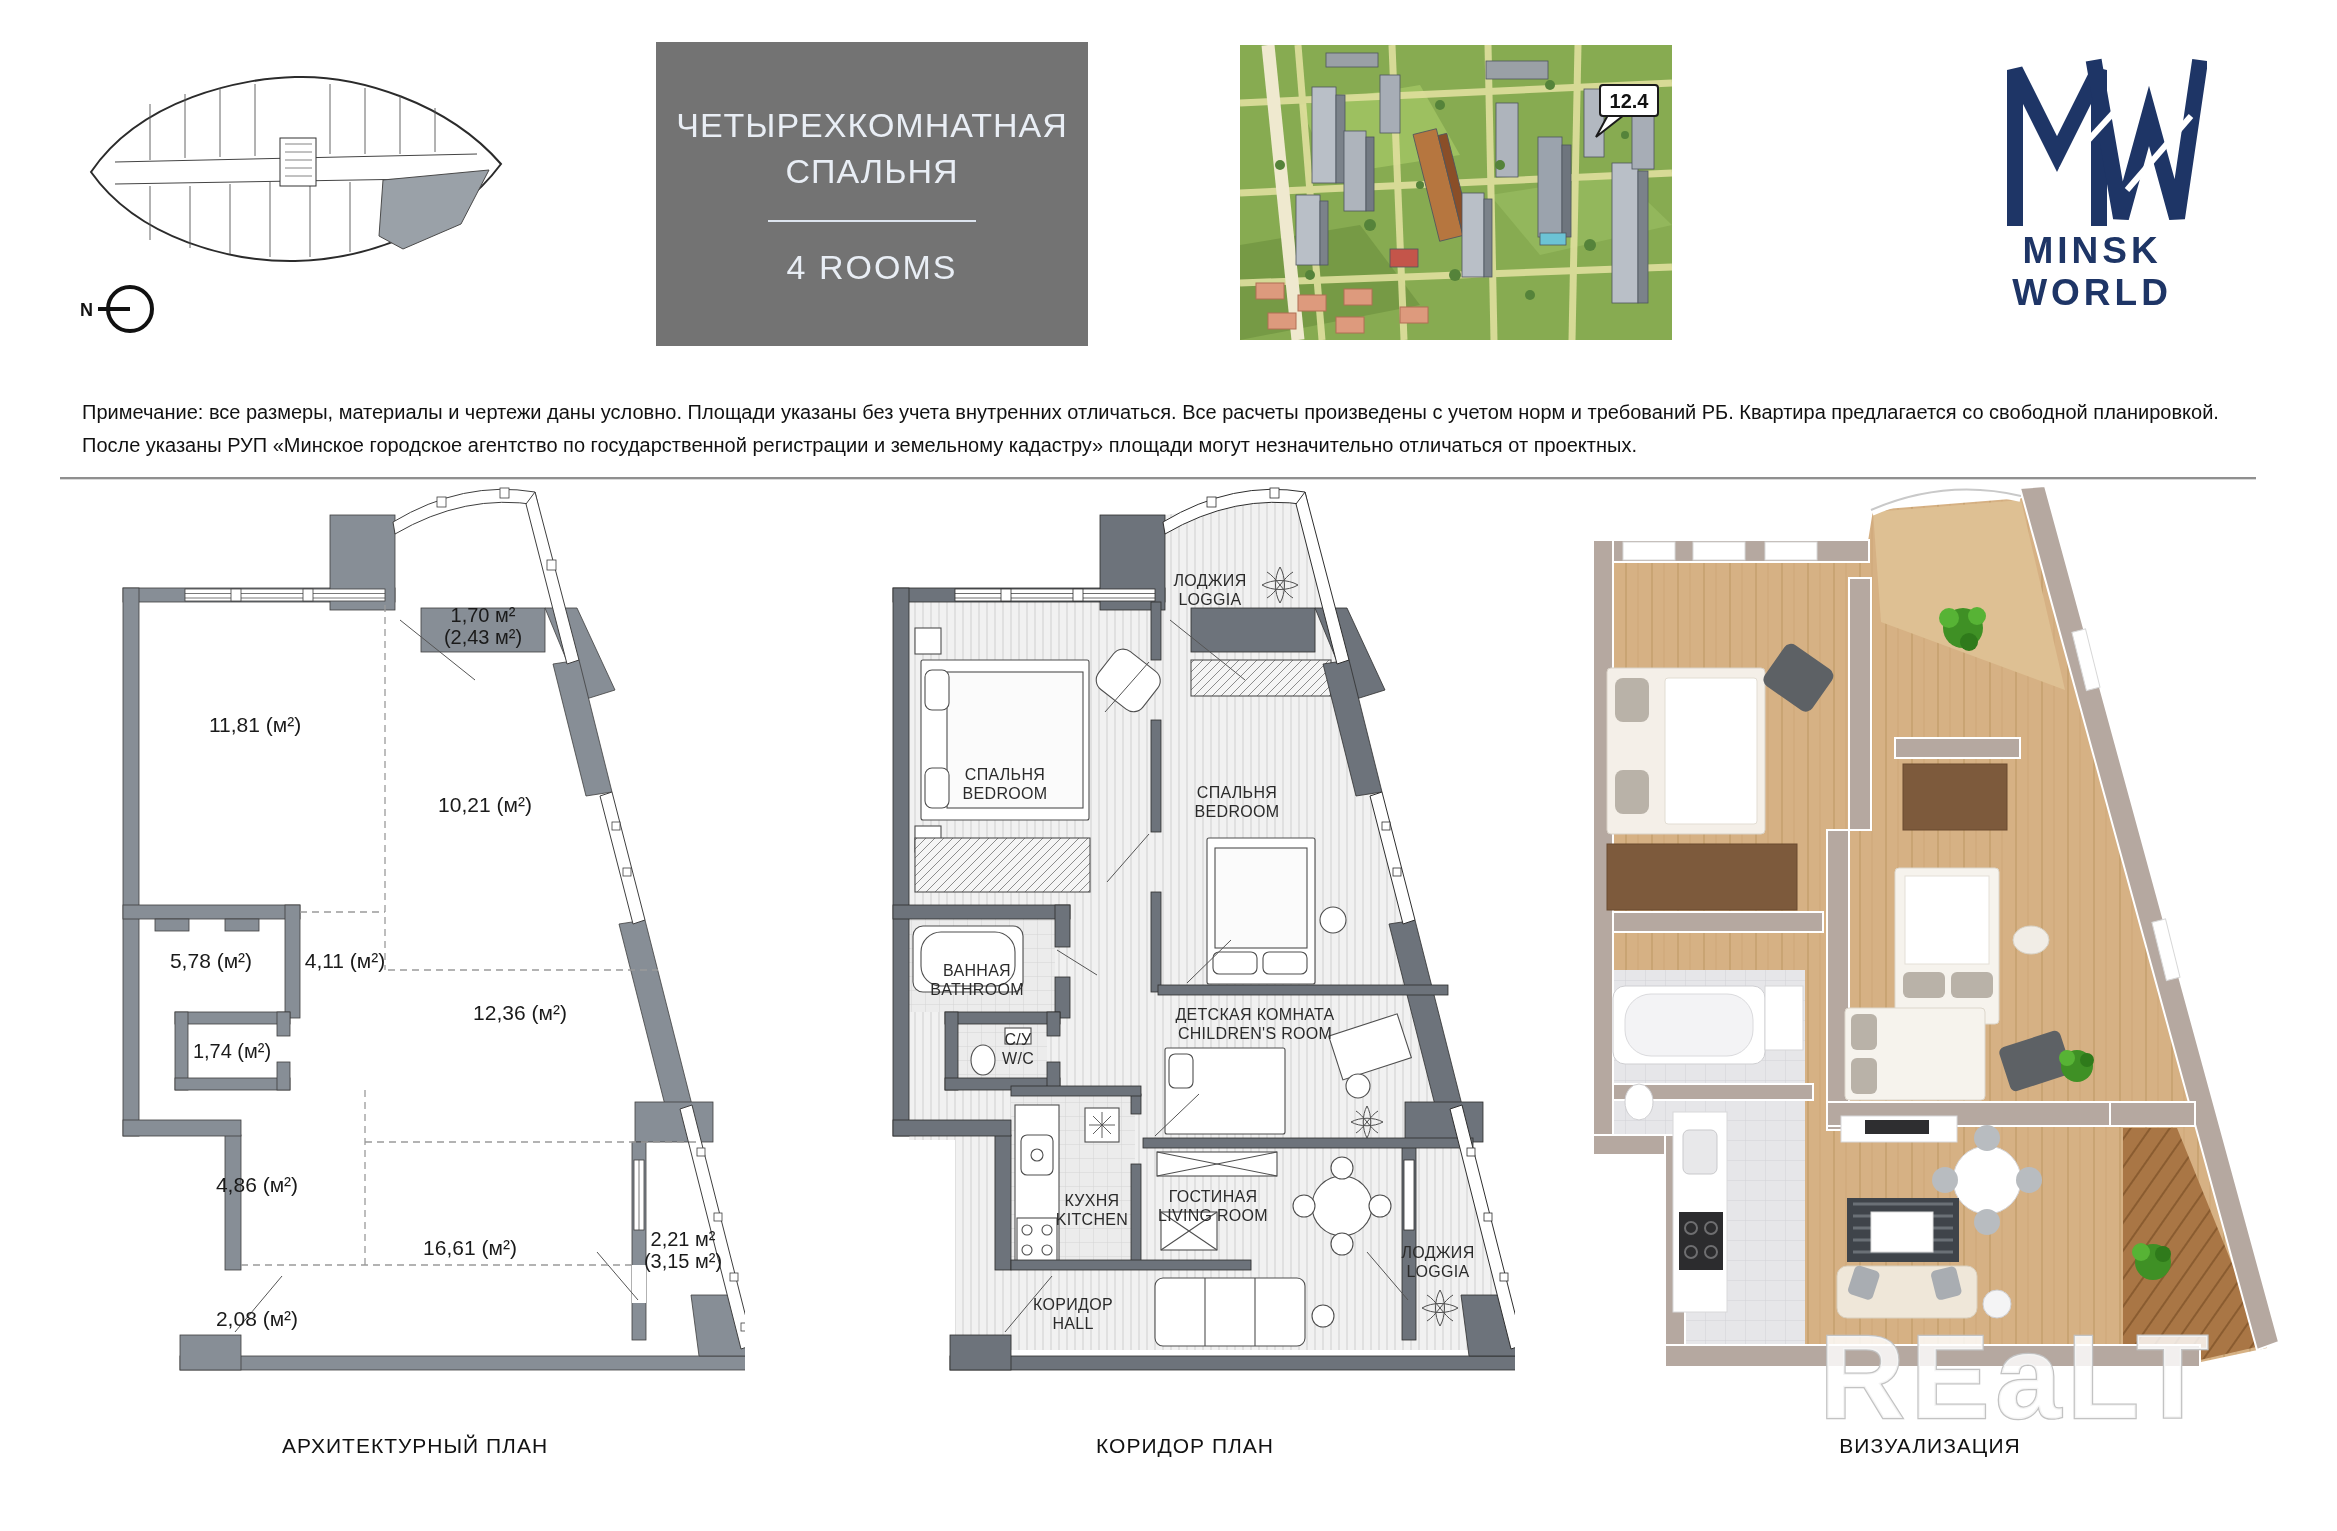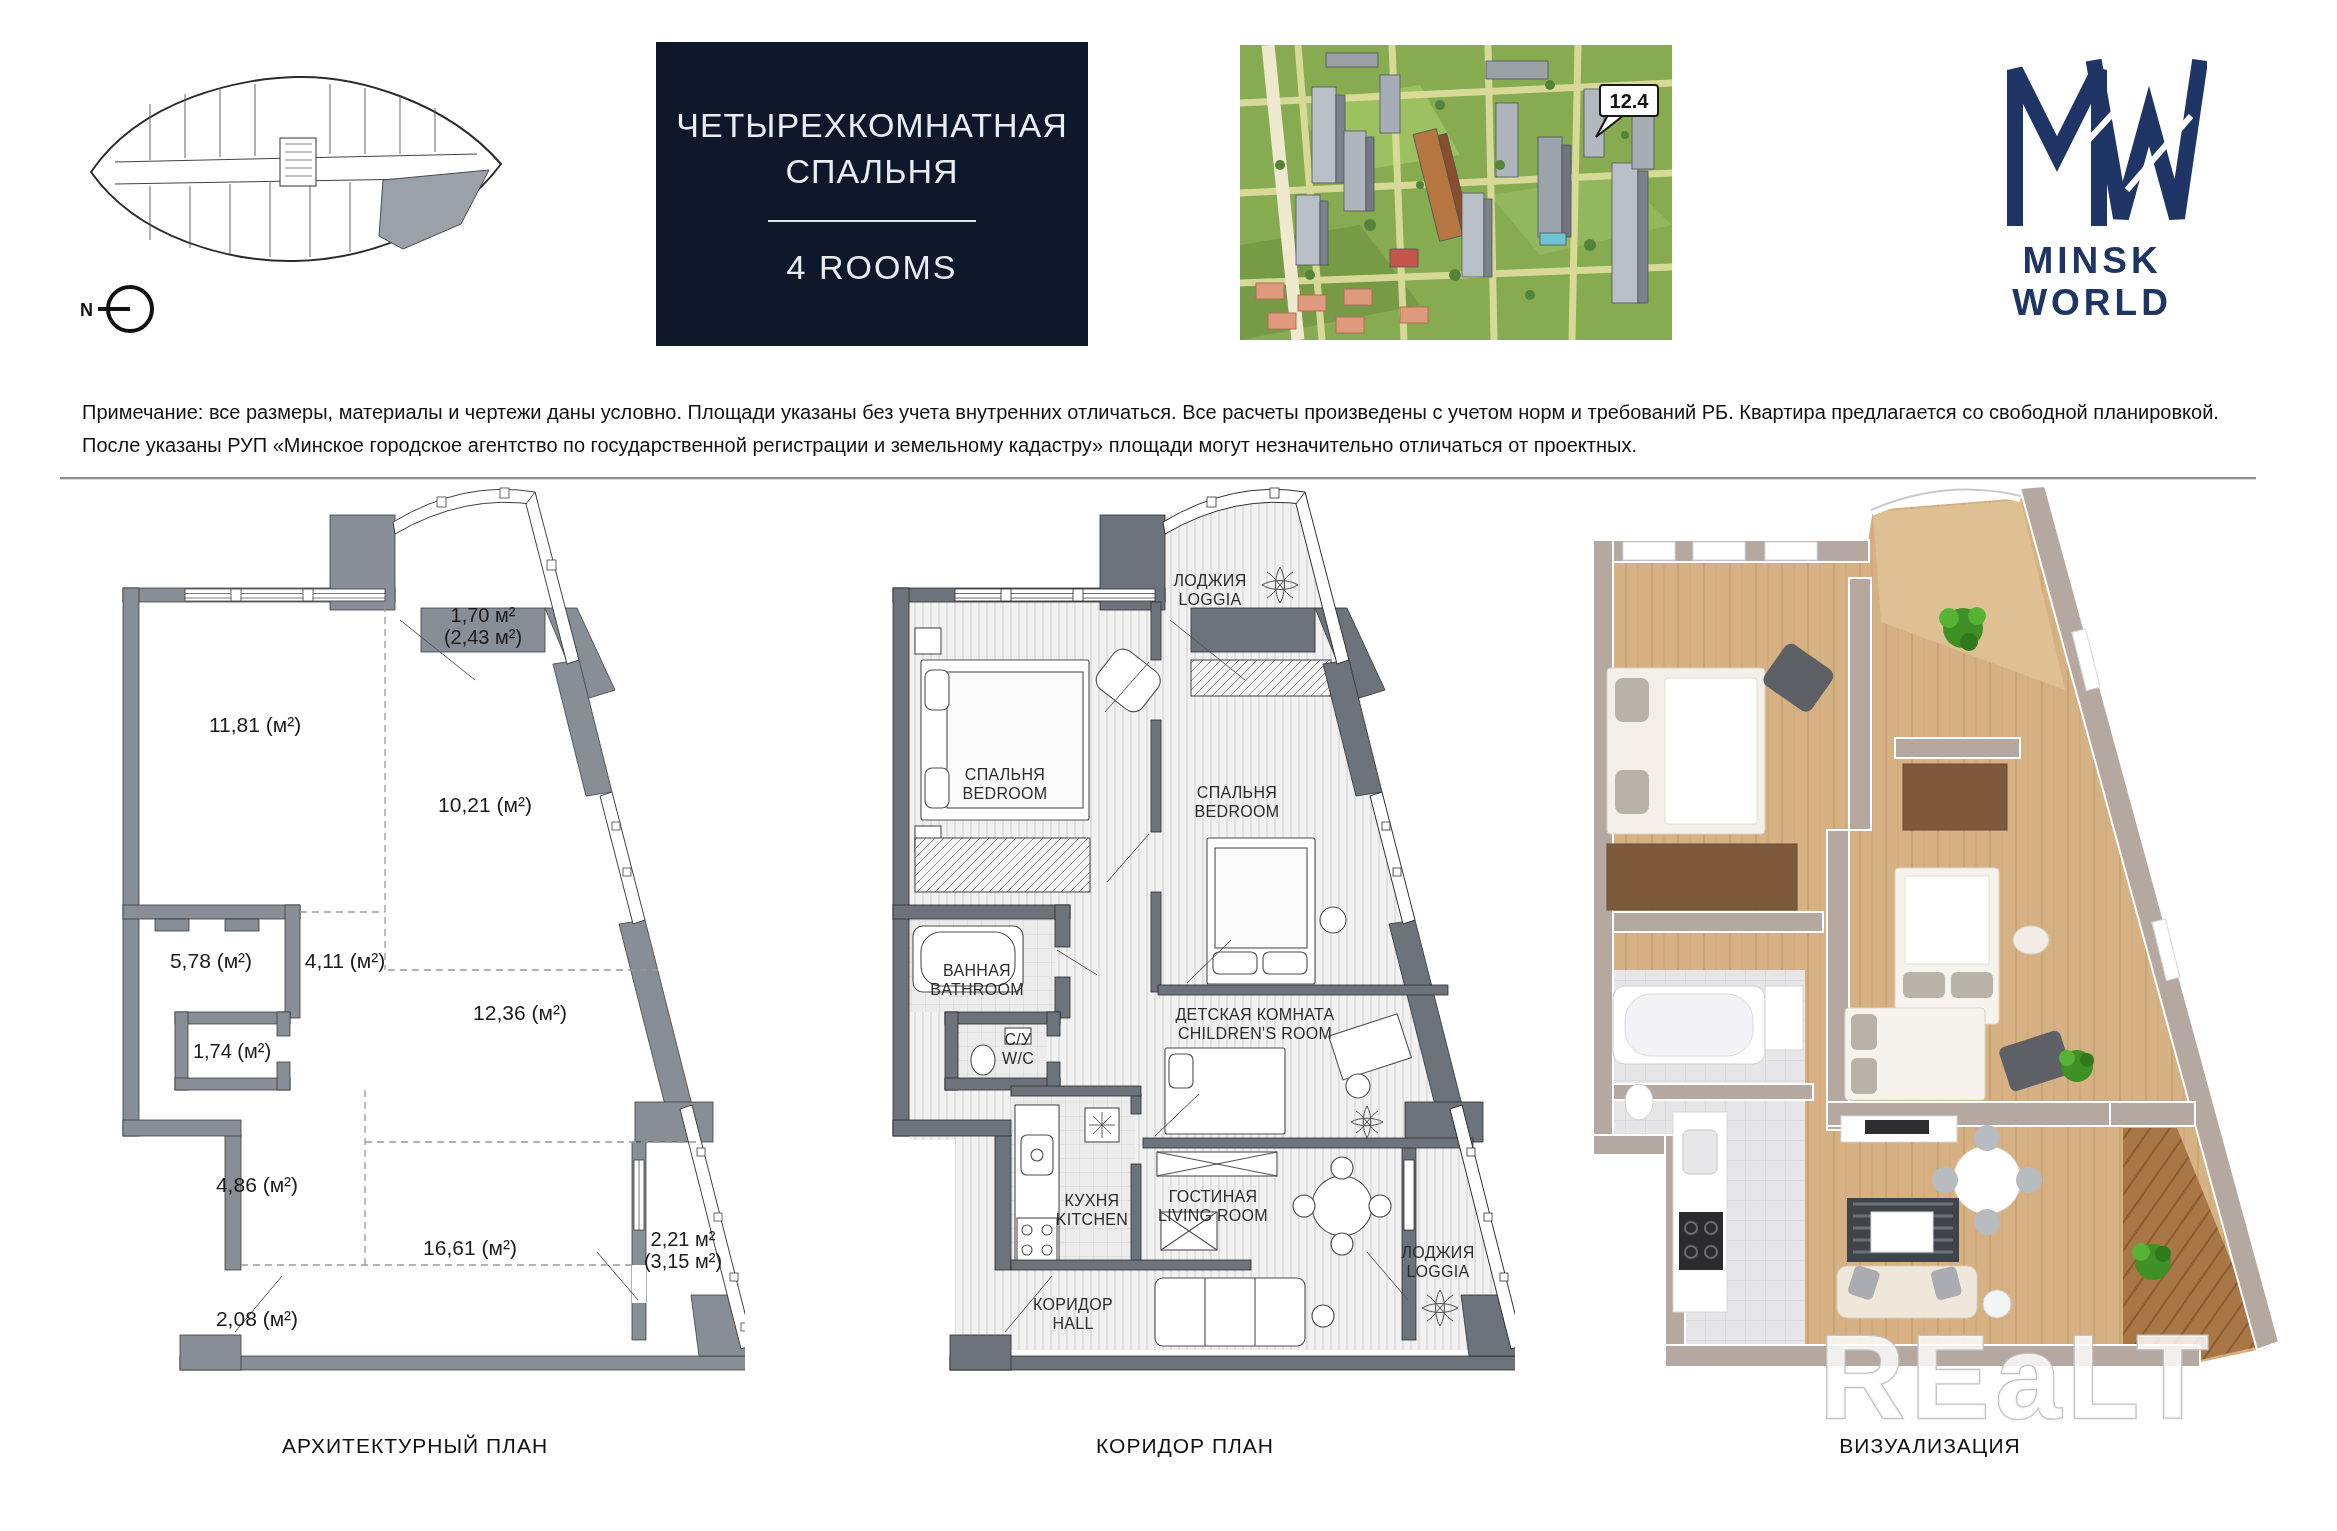--- a/index.html
+++ b/index.html
@@ -1,26 +1,26 @@
 <!DOCTYPE html>
 <html><head>
 <meta charset="utf-8">
 <style>
   html,body{margin:0;padding:0;background:#fff;}
   .page{position:relative;width:2337px;height:1531px;background:#ffffff;overflow:hidden;
         font-family:"Liberation Sans",sans-serif;color:#1a1a1a;}
   .abs{position:absolute;}
   
-  .title-box{left:656px;top:42px;width:432px;height:304px;background:#0f172a;
+  .title-box{left:656px;top:42px;width:432px;height:304px;background:#737373;
              display:flex;flex-direction:column;align-items:center;justify-content:center;}
   .title-box .t1{color:#e9eef5;font-size:34px;letter-spacing:1px;line-height:46px;text-align:center;}
   .title-box .rule{width:208px;height:2px;background:#dde4ee;margin:26px 0;}
   .title-box .t2{color:#e9eef5;font-size:34px;letter-spacing:2px;}
   .logo-wrap{left:1942px;top:58px;width:300px;text-align:center;}
-  .logo-name{margin-top:10px;font-size:37px;font-weight:bold;letter-spacing:4px;color:#1e3566;}
+  .logo-name{font-size:37px;font-weight:bold;letter-spacing:4px;color:#1e3566;}
   
   .notes{left:82px;top:396px;width:2210px;font-size:20px;line-height:33px;color:#111;}
   .notes .h{margin-bottom:3px;}
   .rule-h{left:60px;top:477px;width:2196px;height:2px;background:#8f8f8f;border-bottom:1px solid #d9d9d9;}
   
   .caption{top:1434px;text-align:center;font-size:21px;letter-spacing:1px;color:#111;}
   svg text{font-family:"Liberation Sans",sans-serif;}
   .area-lbl{font-size:21px;fill:#1a1a1a;}
   .area-lbl-s{font-size:20px;fill:#1a1a1a;}
   .room-lbl{font-size:16px;fill:#2b2b2b;letter-spacing:.3px;}

